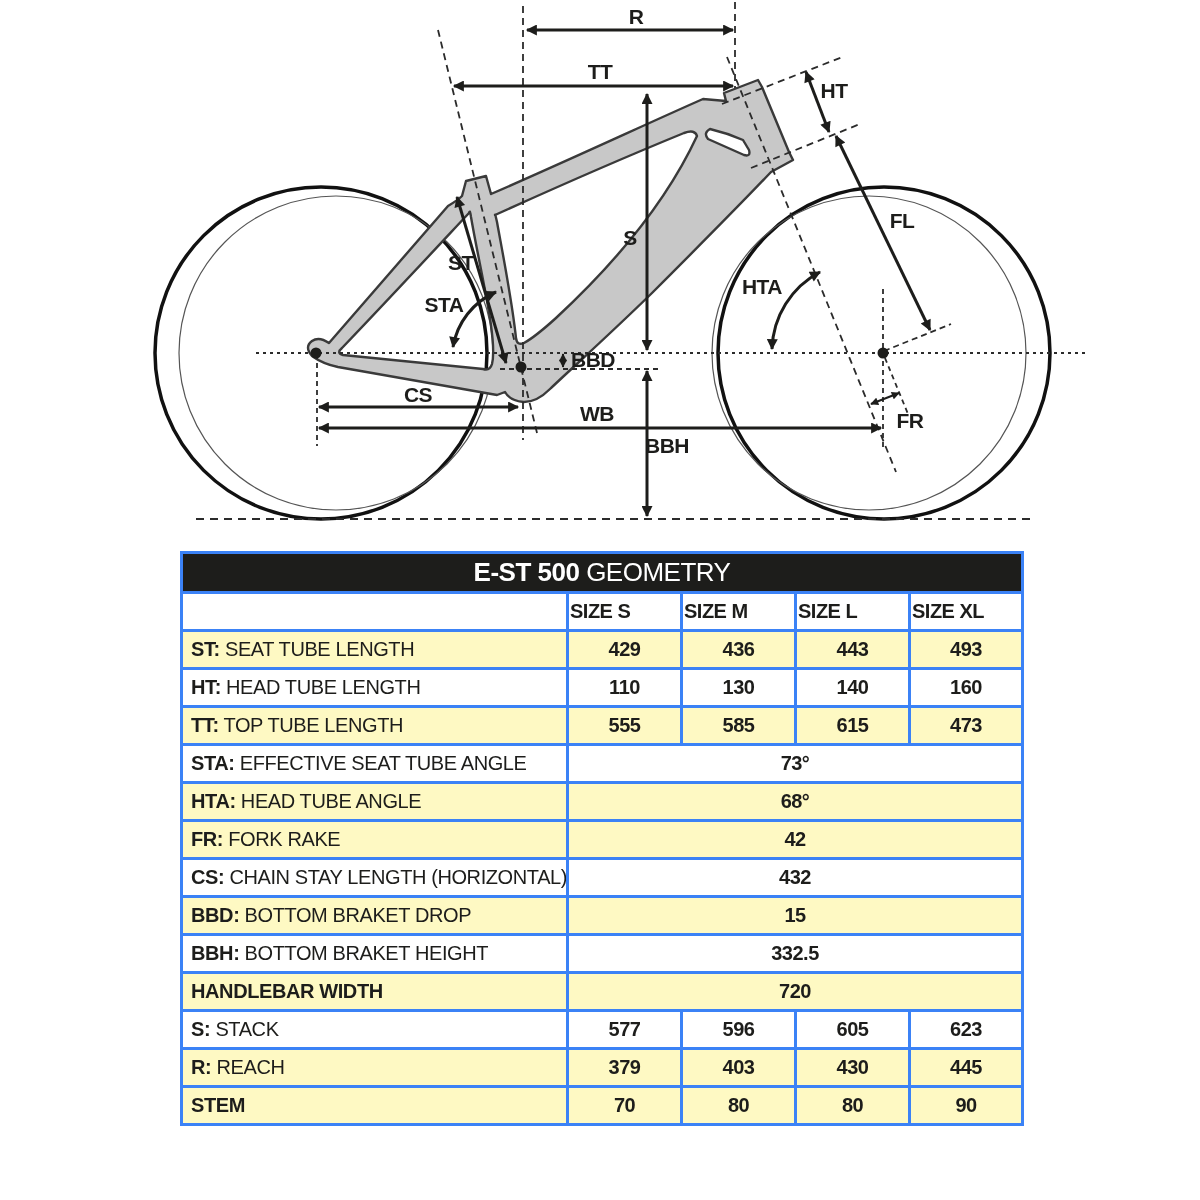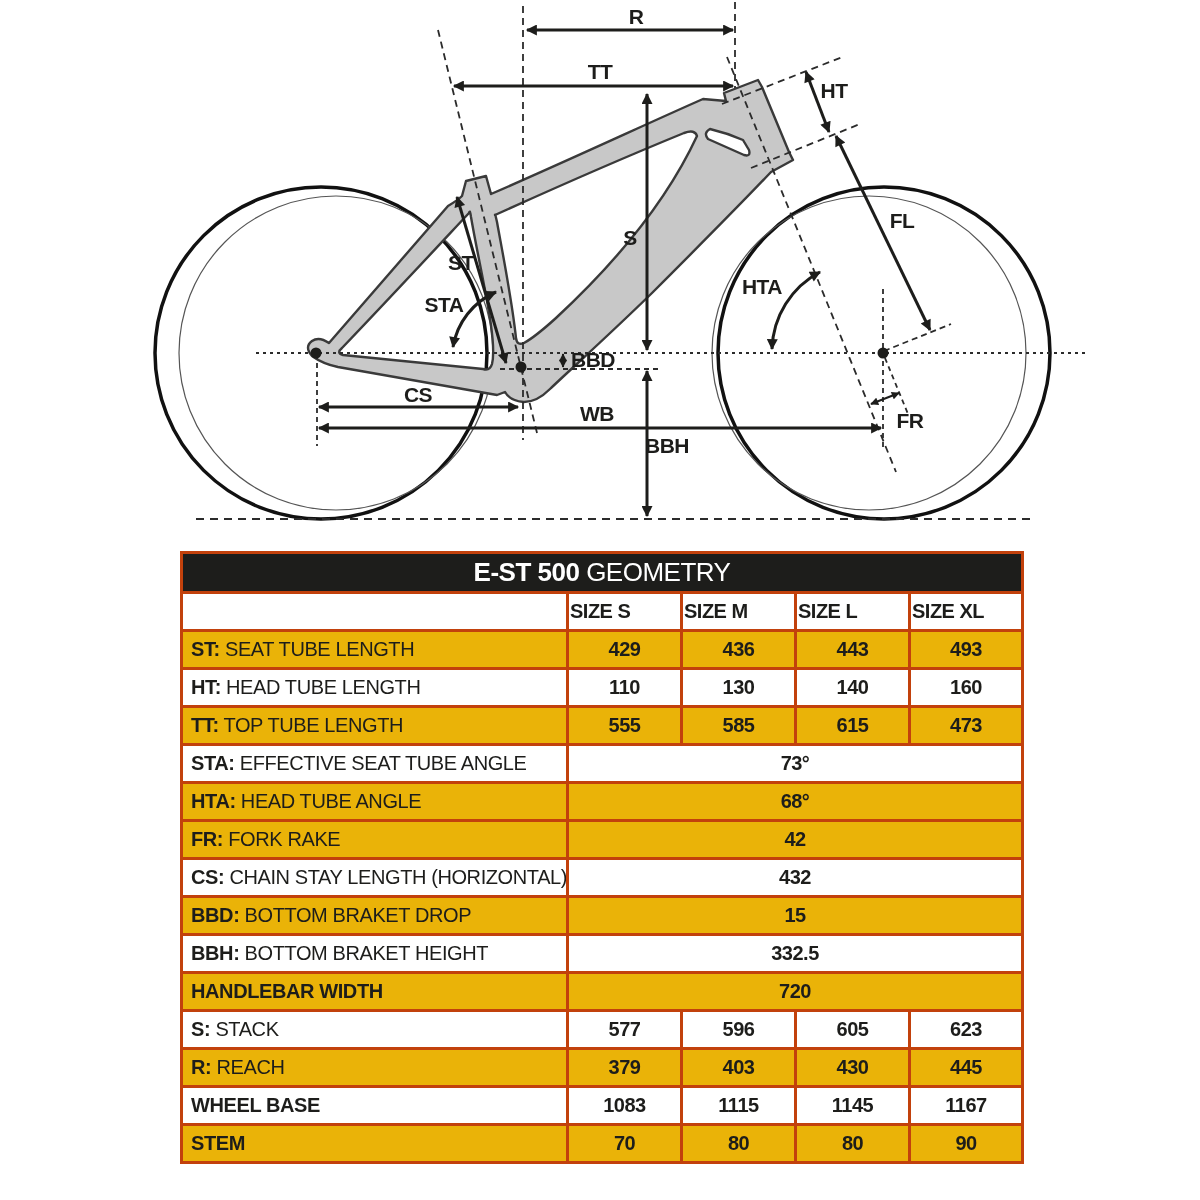--- a/index.html
+++ b/index.html
@@ -1,32 +1,32 @@
 <!DOCTYPE html>
 <html><head>
 <meta charset="utf-8">
 <style>
   html,body{margin:0;padding:0;background:#ffffff;}
   .page{position:relative;width:1200px;height:1200px;background:#fff;overflow:hidden;
         font-family:"Liberation Sans",sans-serif;color:#1d1d1b;}
   .diagram{position:absolute;left:0;top:0;}
   .geo-table{position:absolute;left:180px;top:551px;width:841px;border-collapse:collapse;
              table-layout:fixed;}
-  .geo-table td{border:3px solid #c2410c;height:33px;font-size:20px;overflow:hidden;
+  .geo-table td{border:3px solid #3b82f6;height:33px;font-size:20px;overflow:hidden;
                 white-space:nowrap;}
   .geo-table .title-cell{background:#1d1d1b;color:#fff;text-align:center;height:35px;
                          font-size:26px;letter-spacing:-0.5px;}
   .title-strong{font-weight:700;}
   .title-rest{font-weight:400;}
   .lbl{text-align:left;padding-left:8px;letter-spacing:-0.4px;}
   .lbl b{font-weight:700;}
   .lbl span{font-weight:400;}
   .hdr{font-weight:700;font-size:20px;letter-spacing:-0.5px;}
   .val{font-weight:700;text-align:center;font-size:21px;letter-spacing:-0.5px;}
-  .g{background:#eab308;}
+  .g{background:#fef9c3;}
   svg text{font-family:"Liberation Sans",sans-serif;font-weight:700;
            font-size:21px;fill:#1d1d1b;letter-spacing:-0.5px;}
 </style>
 </head>
 <body>
 
 <div class="page">
 
   <svg class="diagram" width="1200" height="548" viewBox="0 0 1200 548">
     <defs>
@@ -193,27 +193,20 @@
       <td class="val">605</td>
       <td class="val">623</td>
     </tr>
     <tr class="g">
       <td class="lbl"><b>R:</b> <span>REACH</span></td>
       <td class="val">379</td>
       <td class="val">403</td>
       <td class="val">430</td>
       <td class="val">445</td>
     </tr>
-    <tr>
-      <td class="lbl"><b>WHEEL BASE</b> <span></span></td>
-      <td class="val">1083</td>
-      <td class="val">1115</td>
-      <td class="val">1145</td>
-      <td class="val">1167</td>
-    </tr>
     <tr class="g">
       <td class="lbl"><b>STEM</b> <span></span></td>
       <td class="val">70</td>
       <td class="val">80</td>
       <td class="val">80</td>
       <td class="val">90</td>
     </tr>
   </tbody>
     </table>
 </div>

